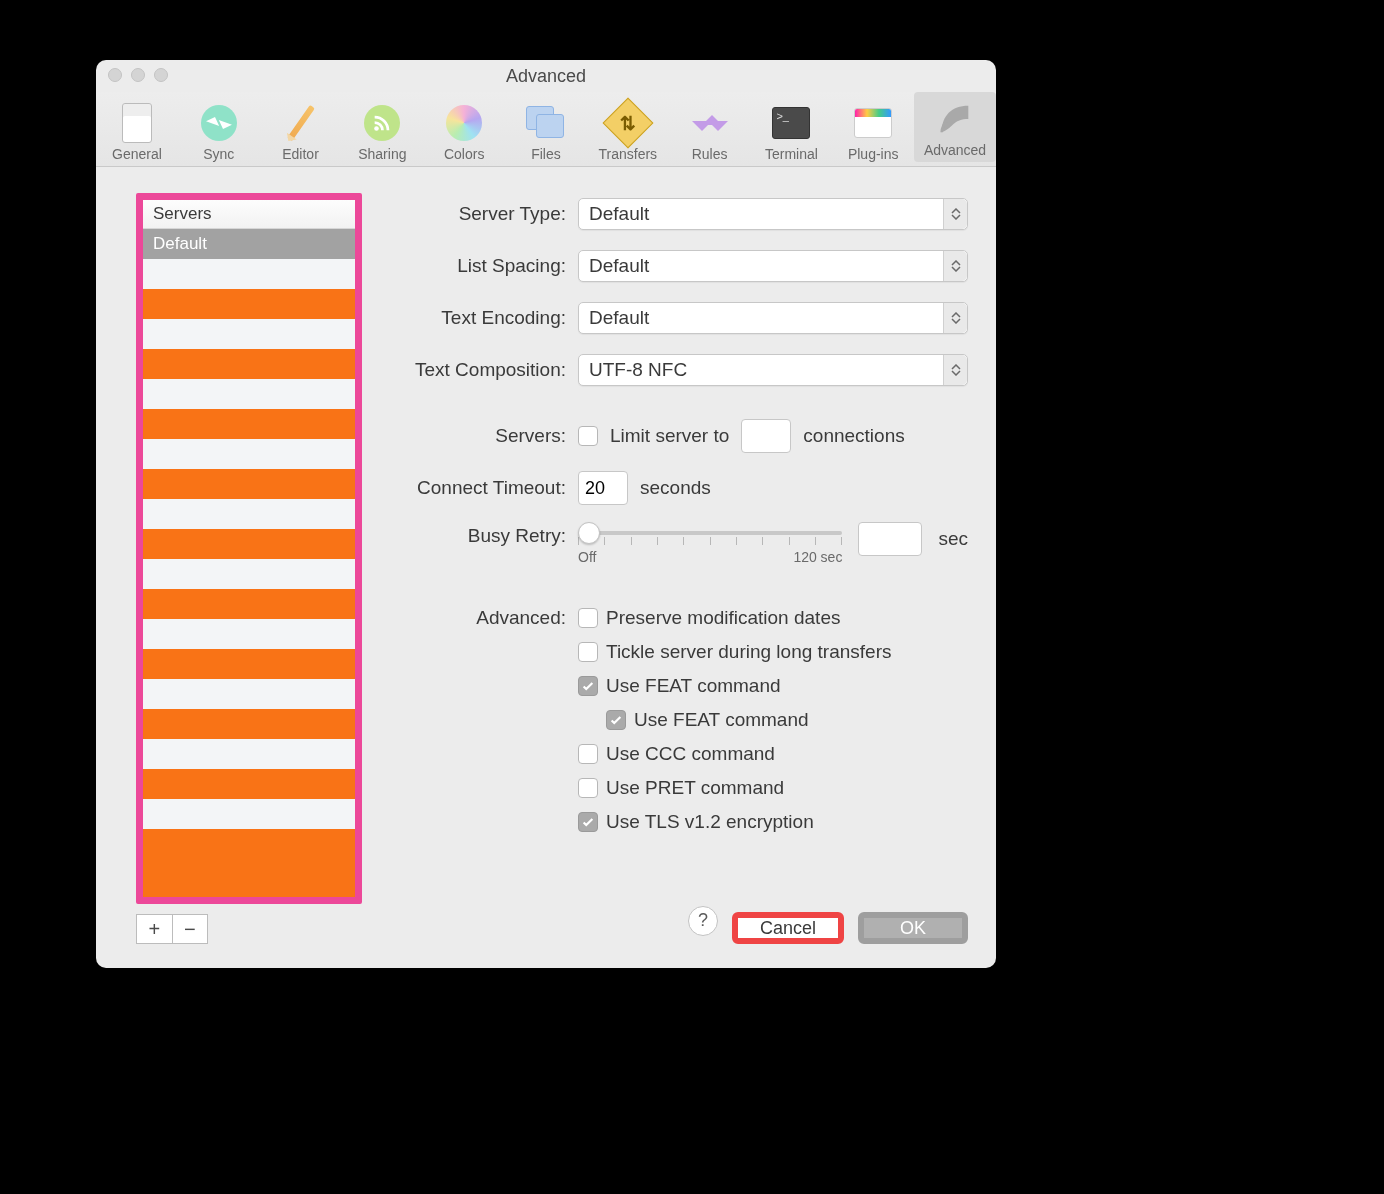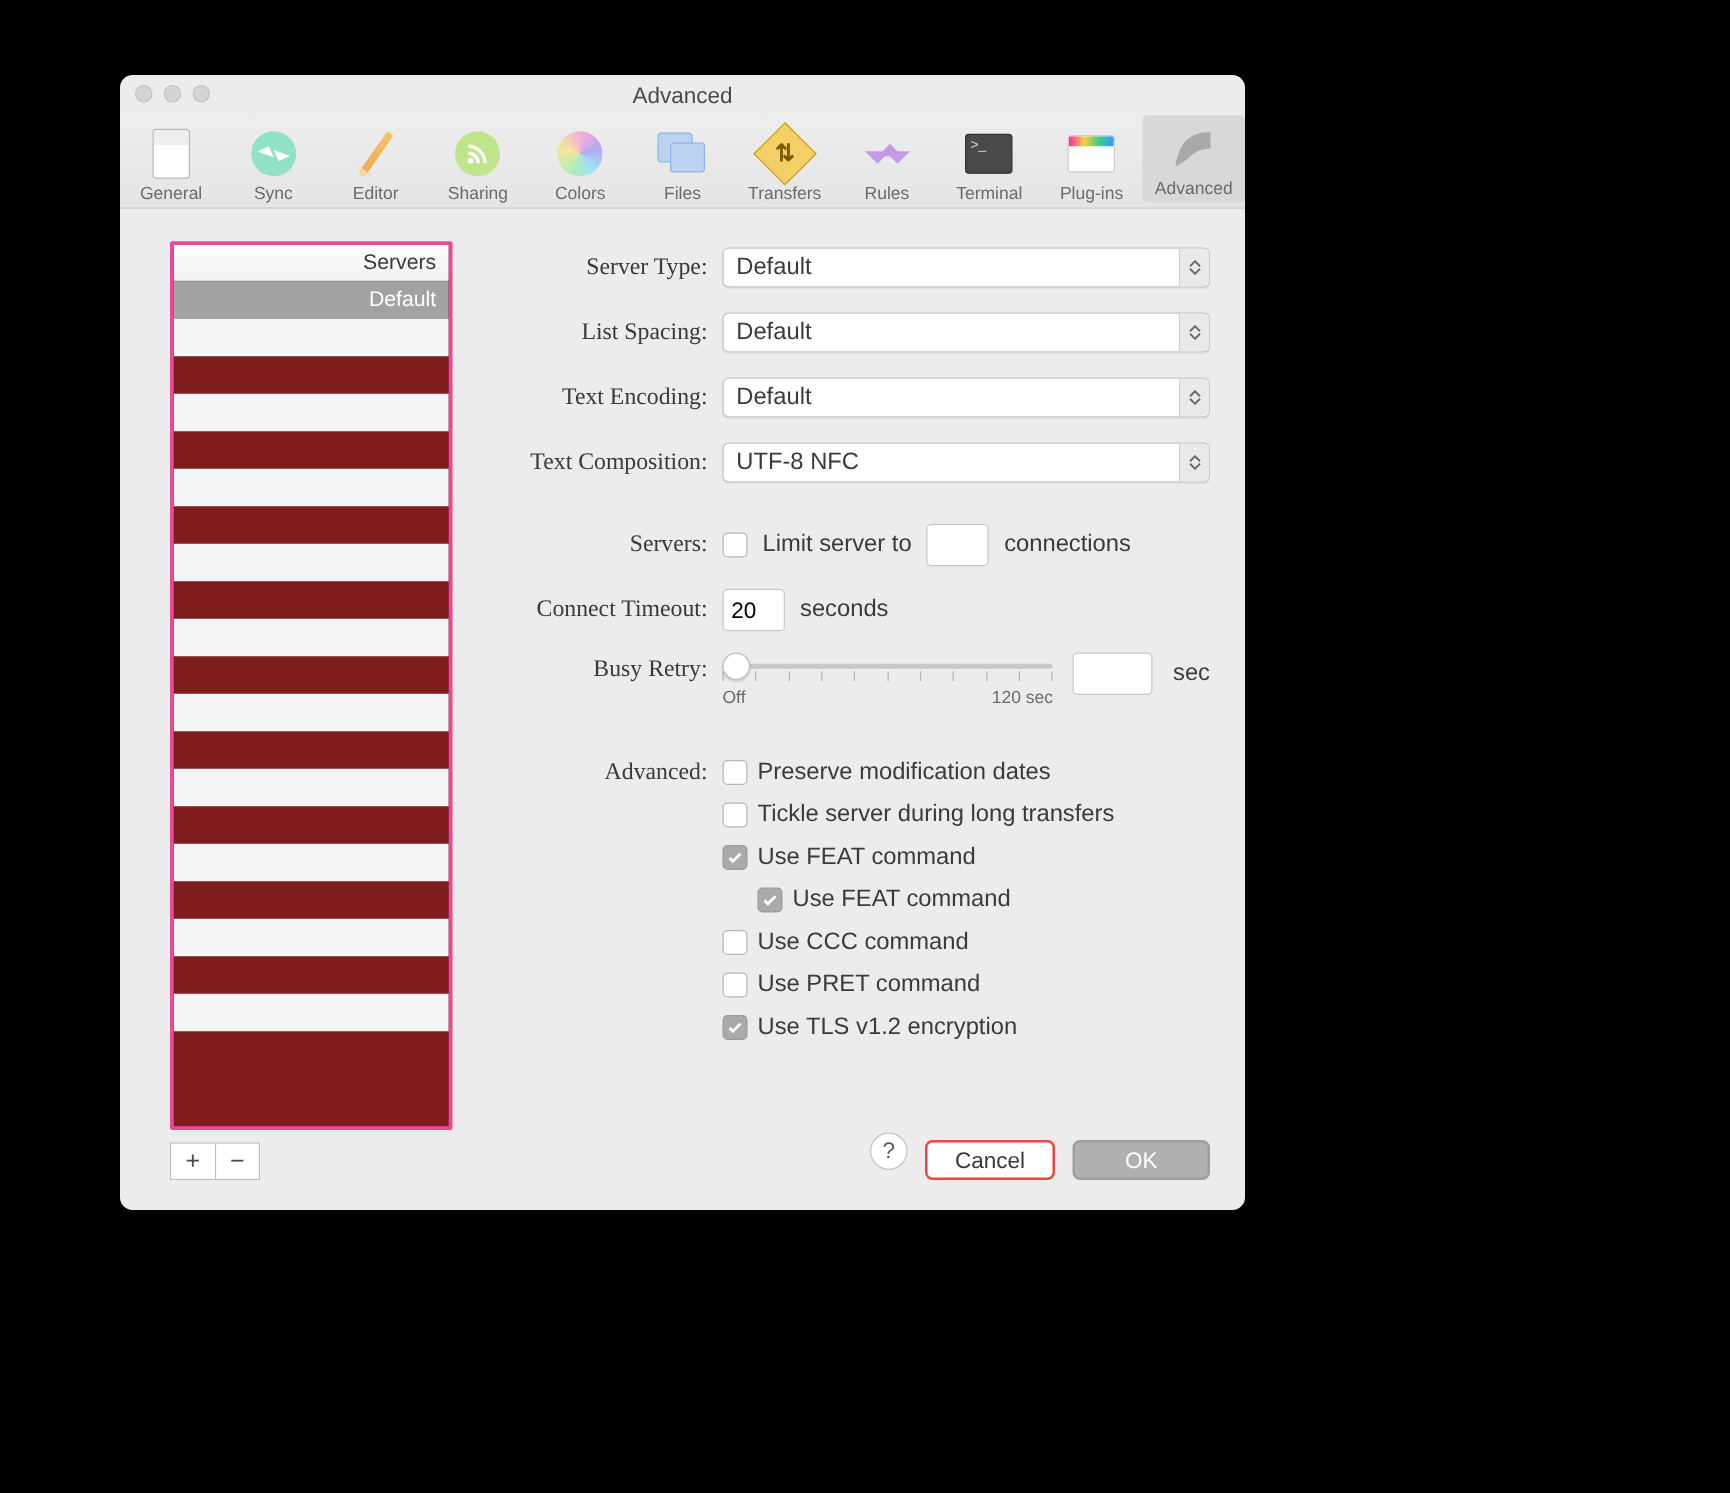--- a/index.html
+++ b/index.html
@@ -42,50 +42,50 @@
   .ic-rules span{position:absolute;width:0;height:0;border:10px solid transparent;}
   .ic-rules span:nth-child(1){border-bottom-color:#c39be7;left:12px;top:0;}
   .ic-rules span:nth-child(2){border-top-color:#c39be7;left:2px;bottom:0;}
   .ic-rules span:nth-child(3){border-top-color:#c39be7;right:2px;bottom:0;}
   .ic-terminal{width:38px;height:32px;background:#4a4a4a;border-radius:3px;border:1px solid #333;color:#ddd;font-size:11px;padding:2px 3px;}
   .ic-plugins{width:38px;height:30px;background:#fff;border:1px solid #ccc;border-radius:3px;position:relative;overflow:hidden;}
   .ic-plugins::before{content:"";position:absolute;top:0;left:0;right:0;height:8px;background:linear-gradient(90deg,#f2a,#fc4,#4c8,#39f);}
   .ic-advanced svg{width:40px;height:40px;color:#a9a9a9;}
   .body { flex:1; display:flex; padding: 26px 28px 24px 40px; gap: 28px; }
   .sidebar-col { display:flex; flex-direction:column; gap:10px; width:226px;}
-  .listbox { flex:1; background:#7f1d1d; border:3px solid #ec4899; border-radius:2px; overflow:hidden;text-align:right;}
+  .listbox { flex:1; background:#f97316; border:7px solid #ec4899; border-radius:2px; overflow:hidden;}
   .listhead{background:linear-gradient(#fdfdfd,#f2f2f2);border-bottom:1px solid #d6d6d6;padding:4px 10px;font-size:17px;color:#3b3b3b;}
   .rows{height:calc(100% - 30px);}
   .row{height:30px;line-height:30px;padding:0 10px;font-size:17px;}
   .row:nth-child(even){background:#f3f5f7;}
   .row.selected{background:#a2a2a2;color:#fff;}
   .addremove{display:flex;border:1px solid #bcbcbc;width:72px;height:30px;}
   .addremove button{flex:1;background:#fff;border:none;border-right:1px solid #bcbcbc;font-size:20px;color:#4a4a4a;}
   .addremove button:last-child{border-right:none;}
   .form{flex:1;display:flex;flex-direction:column;}
   .frow{display:flex;align-items:center;gap:12px;min-height:42px;margin-bottom:10px;}
-  .flabel{width:176px;text-align:right;color:#3a3a3a;font-family:Liberation Serif, serif;}
+  .flabel{width:176px;text-align:right;color:#3a3a3a;}
   .popup{flex:1;height:32px;background:#fff;border:1px solid #c7c7c7;border-radius:5px;display:flex;align-items:center;padding:0 10px;position:relative;box-shadow:0 1px 1px rgba(0,0,0,.05);}
   .popup .arrows{position:absolute;right:0;top:0;bottom:0;width:24px;background:#e9e9e9;border-left:1px solid #d0d0d0;border-radius:0 5px 5px 0;display:flex;flex-direction:column;align-items:center;justify-content:center;color:#6a6a6a;}
   .popup .arrows svg{width:10px;height:6px;}
   .cb{width:20px;height:20px;border:1px solid #b7b7b7;border-radius:4px;background:#fff;display:inline-flex;align-items:center;justify-content:center;flex-shrink:0;}
   .cb.checked{background:#aaaaaa;border-color:#9a9a9a;}
   .cb.checked svg{width:14px;height:14px;color:#fff;}
   .tinput{height:30px;border:1px solid #c7c7c7;border-radius:4px;background:#fff;padding:16px 6px;font-size:18px;}
   .slider-wrap{flex:1;display:flex;align-items:center;gap:16px;}
   .slider{position:relative;flex:1;height:40px;padding-left:48px;}
   .track{position:absolute;left:0;right:0;top:12px;height:4px;background:#c8c8c8;border-radius:2px;}
   .thumb{position:absolute;left:0;top:3px;width:22px;height:22px;background:#fff;border:1px solid #c3c3c3;border-radius:50%;box-shadow:0 1px 2px rgba(0,0,0,.2);}
   .ticks{position:absolute;left:0;right:0;top:18px;height:10px;display:flex;justify-content:space-between;}
   .ticks span{width:1px;height:8px;background:#b7b7b7;}
   .slabels{position:absolute;left:0;right:0;top:30px;display:flex;justify-content:space-between;font-size:14px;color:#6a6a6a;}
   .cb-row{display:flex;align-items:center;gap:8px;margin-bottom:12px;}
   .footer{margin-top:auto;display:flex;align-items:center;justify-content:flex-end;gap:14px;}
   .help{width:30px;height:30px;border:1px solid #c3c3c3;border-radius:50%;background:#fff;display:flex;align-items:center;justify-content:center;color:#5a5a5a;font-size:18px;}
-  .btn{height:32px;padding:0 22px;border-radius:6px;border:2px solid #ef4444;background:#fff;font-size:18px;color:#3a3a3a;margin-top:15px;}
+  .btn{height:32px;padding:0 22px;border-radius:6px;border:6px solid #ef4444;background:#fff;font-size:18px;color:#3a3a3a;margin-top:15px;}
   .btn.primary{background:#b0b0b0;border-color:#9e9e9e;color:#fff;min-width:110px;}
 </style>
 </head>
 <body>
 
 <div class="window">
   <div class="titlebar">
     <div class="traffic">
       <span></span>
       <span></span>

